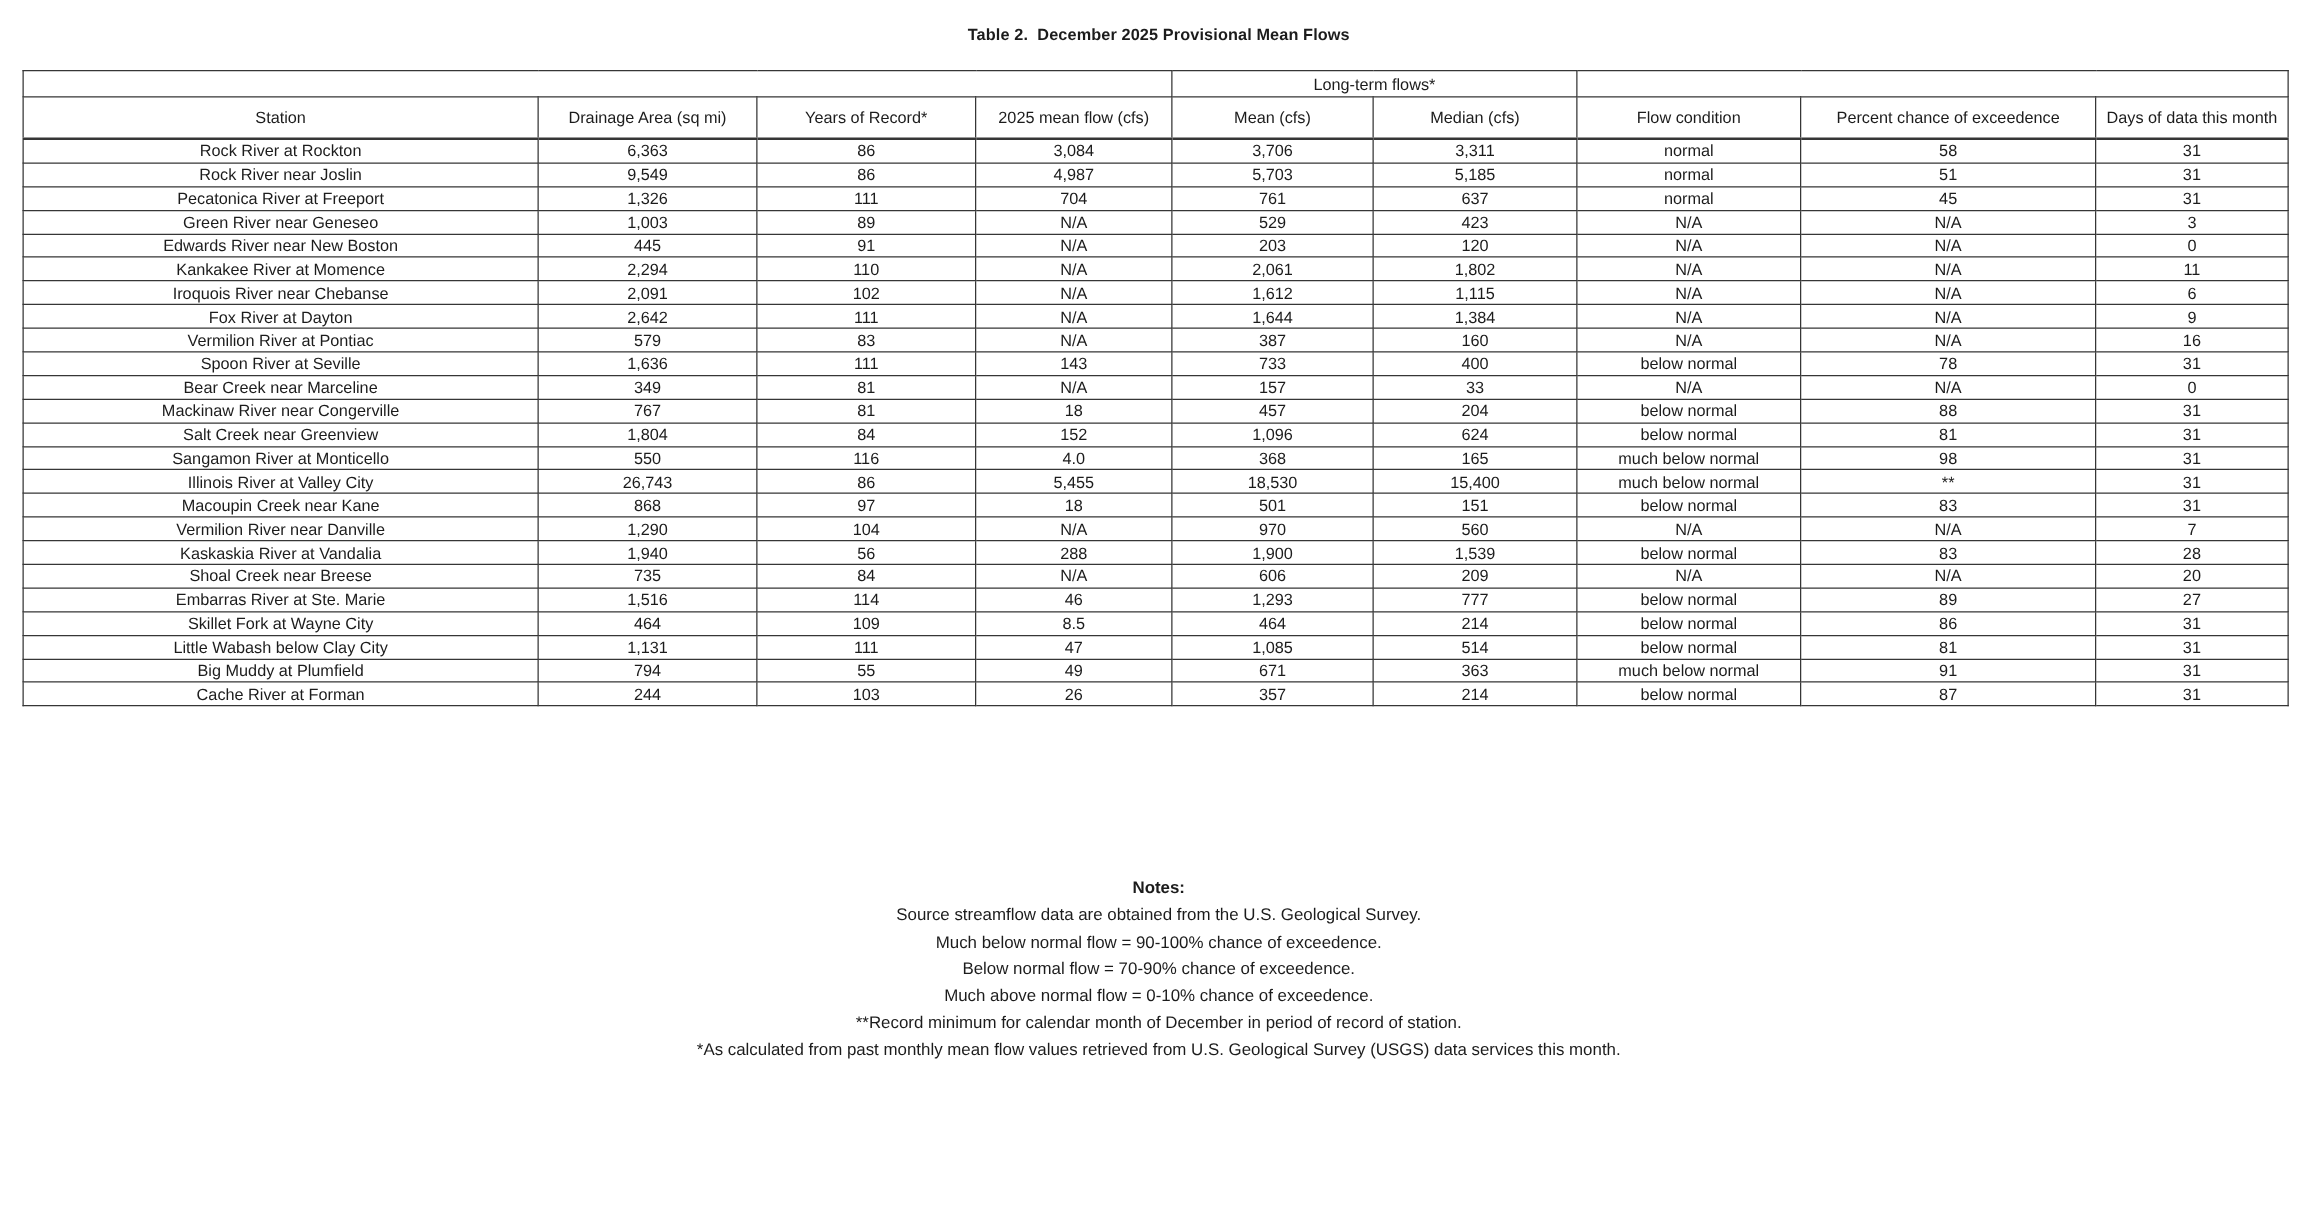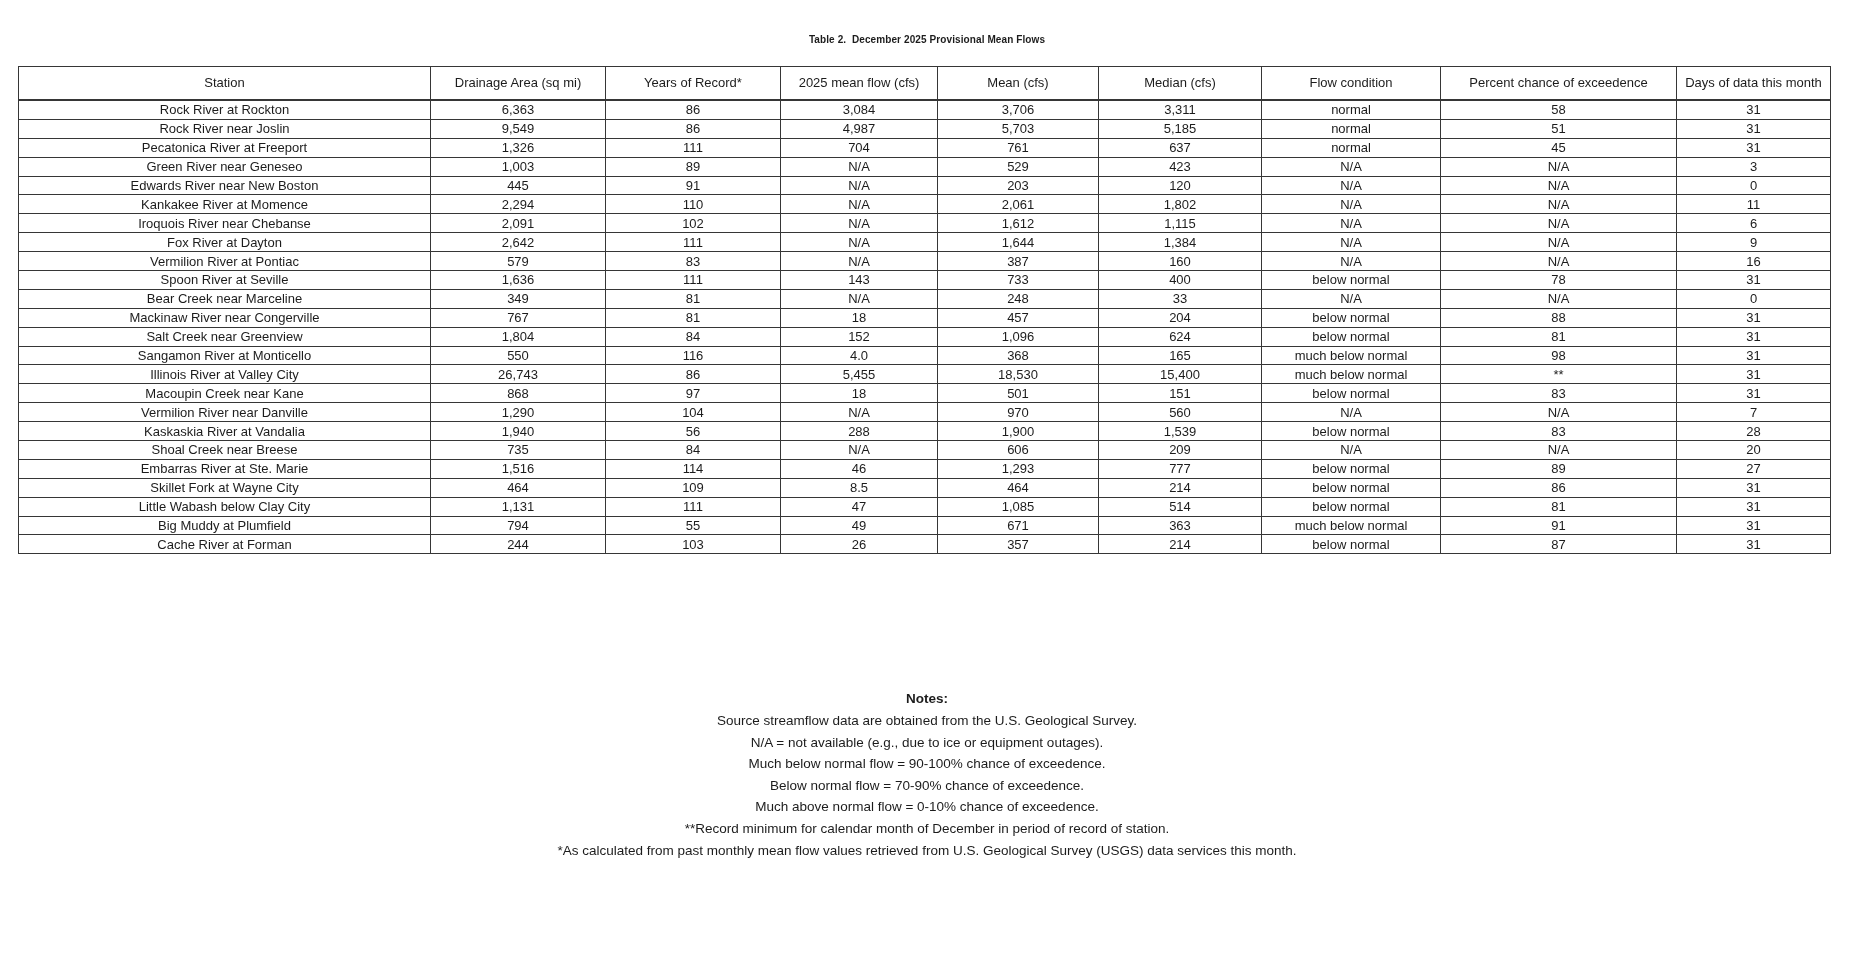--- a/index.html
+++ b/index.html
@@ -11,22 +11,22 @@
   }
   .page {
     width: 1854px;
     height: 967px;
     background: #ffffff;
     overflow: hidden;
   }
   .doc-title {
     text-align: center;
     font-weight: bold;
-    font-size: 10px;
-    padding-top: 34px;
+    font-size: 13px;
+    padding-top: 20px;
     white-space: pre;
     letter-spacing: 0.1px;
   }
   table.flows {
     border-collapse: collapse;
     table-layout: fixed;
     width: 1812px;
     margin: 21px 0 0 18px;
   }
   table.flows th,
@@ -81,20 +81,25 @@
       <col style="width:175px">
       <col style="width:175px">
       <col style="width:157px">
       <col style="width:161px">
       <col style="width:163px">
       <col style="width:179px">
       <col style="width:236px">
       <col style="width:154px">
     </colgroup>
     <thead>
+      <tr class="group-row">
+        <th colspan="4"></th>
+        <th colspan="2">Long-term flows*</th>
+        <th colspan="3"></th>
+      </tr>
       <tr class="col-row">
 
       <th>Station</th>
           <th>Drainage Area (sq mi)</th>
           <th>Years of Record*</th>
           <th>2025 mean flow (cfs)</th>
           <th>Mean (cfs)</th>
           <th>Median (cfs)</th>
           <th>Flow condition</th>
           <th>Percent chance of exceedence</th>
@@ -211,21 +216,21 @@
           <td>400</td>
           <td>below normal</td>
           <td>78</td>
           <td>31</td>
         </tr>
         <tr>
           <td>Bear Creek near Marceline</td>
           <td>349</td>
           <td>81</td>
           <td>N/A</td>
-          <td>248</td>
+          <td>157</td>
           <td>33</td>
           <td>N/A</td>
           <td>N/A</td>
           <td>0</td>
         </tr>
         <tr>
           <td>Mackinaw River near Congerville</td>
           <td>767</td>
           <td>81</td>
           <td>18</td>
@@ -368,21 +373,20 @@
           <td>31</td>
         </tr>
       </tbody>
   </table>
 
   <div class="notes">
     <div class="notes-heading">Notes:</div>
     <div>
 
     <div>Source streamflow data are obtained from the U.S. Geological Survey.</div>
-        <div>N/A = not available (e.g., due to ice or equipment outages).</div>
         <div>Much below normal flow = 90-100% chance of exceedence.</div>
         <div>Below normal flow = 70-90% chance of exceedence.</div>
         <div>Much above normal flow = 0-10% chance of exceedence.</div>
         <div>**Record minimum for calendar month of December in period of record of station.</div>
         <div>*As calculated from past monthly mean flow values retrieved from U.S. Geological Survey (USGS) data services this month.</div>
       </div>
   </div>
 
 </div>
 

